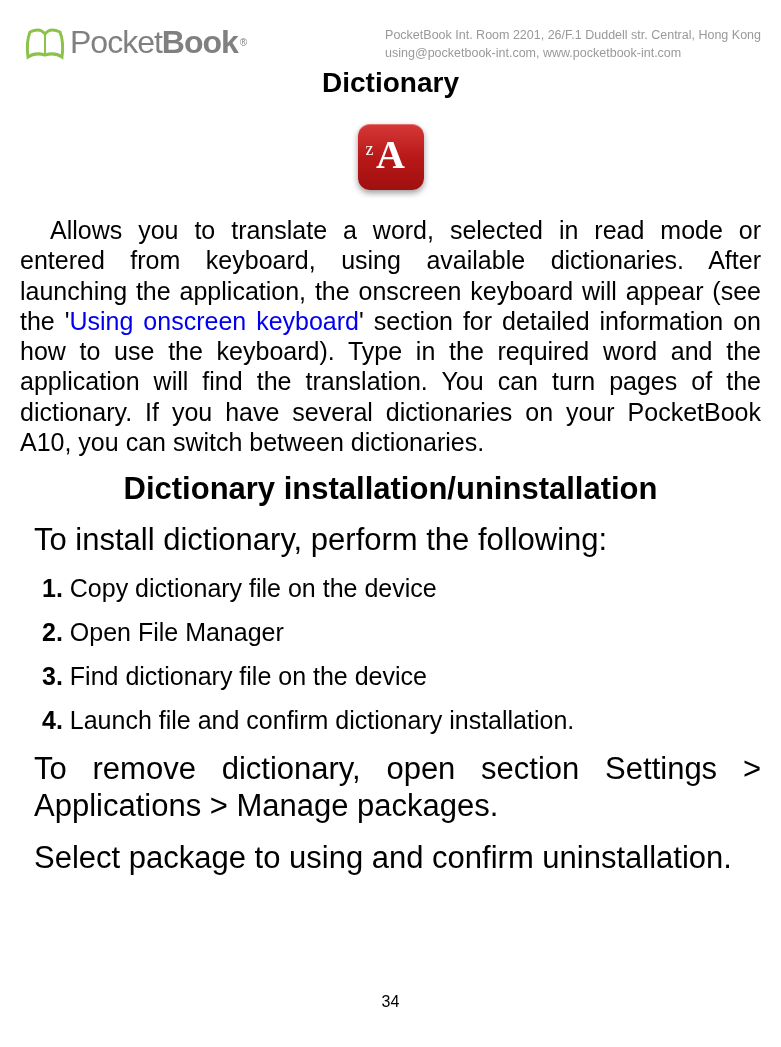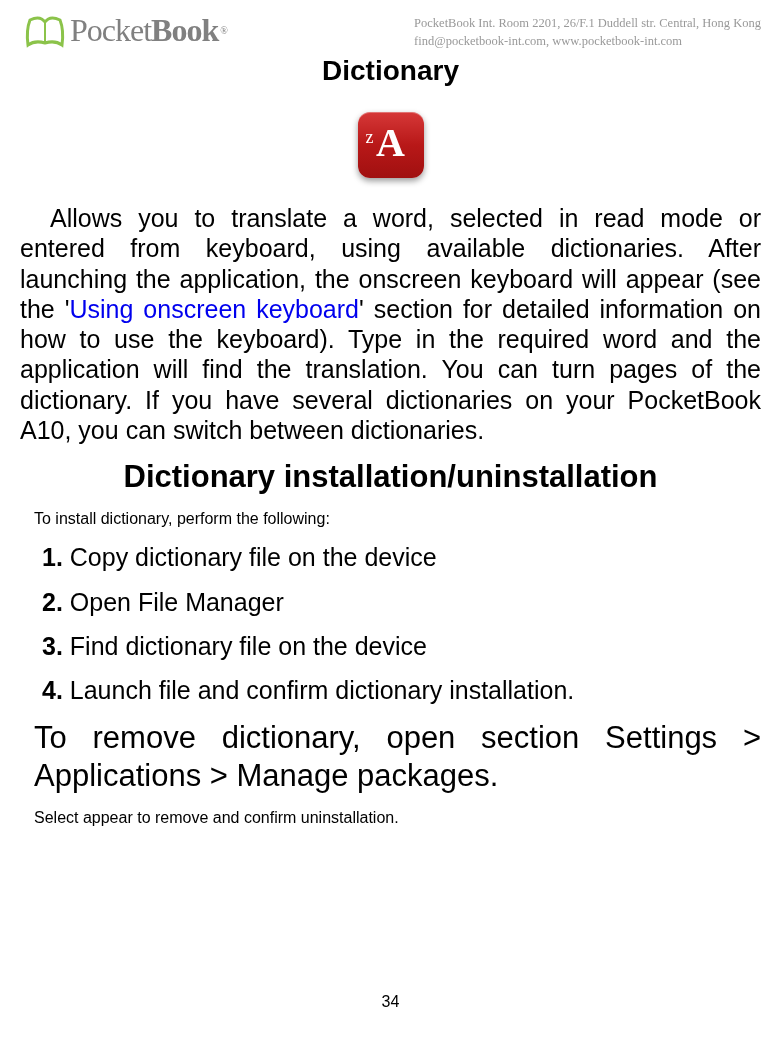--- a/index.html
+++ b/index.html
@@ -12,22 +12,21 @@
       height: 1047px;
       background: white;
       font-family: Arial, Helvetica, sans-serif;
       color: #000;
       position: relative;
     }
     .header {
       display: flex;
       justify-content: space-between;
       align-items: flex-start;
-      padding: 10px 20px 5px 20px;
-      font-family: Liberation Serif, serif;
+      padding: 22px 20px 5px 20px;
     }
     .logo {
       display: flex;
       align-items: center;
     }
     .logo-icon {
       width: 50px;
       height: 40px;
       position: relative;
     }
@@ -98,21 +97,21 @@
     .link {
       color: #0000EE;
     }
     .subtitle {
       text-align: center;
       font-size: 31px;
       font-weight: bold;
       margin-bottom: 14px;
     }
     .para-small {
-      font-size: 16px;
+      font-size: 31px;
       line-height: 1.21;
       margin-bottom: 14px;
       padding-left: 14px;
     }
     .para-small-justify {
       font-size: 31px;
       line-height: 1.21;
       margin-bottom: 14px;
       text-align: justify;
       padding-left: 14px;
@@ -144,21 +143,21 @@
       <svg width="50" height="40" viewBox="0 0 50 40">
         <path d="M 8 35 Q 6 20 10 10 Q 20 5 25 12 Q 30 5 40 10 Q 44 20 42 35 Q 35 30 25 33 Q 15 30 8 35 Z" fill="none" stroke="#8bc34a" stroke-width="3"></path>
         <path d="M 25 12 L 25 33" fill="none" stroke="#8bc34a" stroke-width="2"></path>
       </svg>
     </div>
     <span class="logo-text"><span>Pocket</span><span class="bold">Book</span></span>
       <span class="logo-r">®</span>
   </div>
   <div class="company-info">
     <div>PocketBook Int. Room 2201, 26/F.1 Duddell str. Central, Hong Kong</div>
-    <div>find@pocketbook-int.com, www.pocketbook-int.com</div>
+    <div>using@pocketbook-int.com, www.pocketbook-int.com</div>
   </div>
 </div>
 
 <h1 class="title">Dictionary</h1>
 
 <div class="app-icon-wrap">
   <div class="app-icon">
     <span class="sub-a">z</span><span>A</span>
   </div>
 </div>
@@ -170,16 +169,16 @@
 
   <p class="para-small">To install dictionary, perform the following:</p>
 
   <p class="list-item"><span class="num">1.</span><span> Copy dictionary file on the device</span></p>
   <p class="list-item"><span class="num">2.</span><span> Open File Manager</span></p>
   <p class="list-item"><span class="num">3.</span><span> Find dictionary file on the device</span></p>
   <p class="list-item"><span class="num">4.</span><span> Launch file and confirm dictionary installation.</span></p>
 
   <p class="para-small-justify">To remove dictionary, open section Settings &gt; Applications &gt; Manage packages.</p>
 
-  <p class="para-small">Select appear to remove and confirm uninstallation.</p>
+  <p class="para-small">Select package to using and confirm uninstallation.</p>
 </div>
 
 <div class="page-num">34</div>
 
 </body></html>

